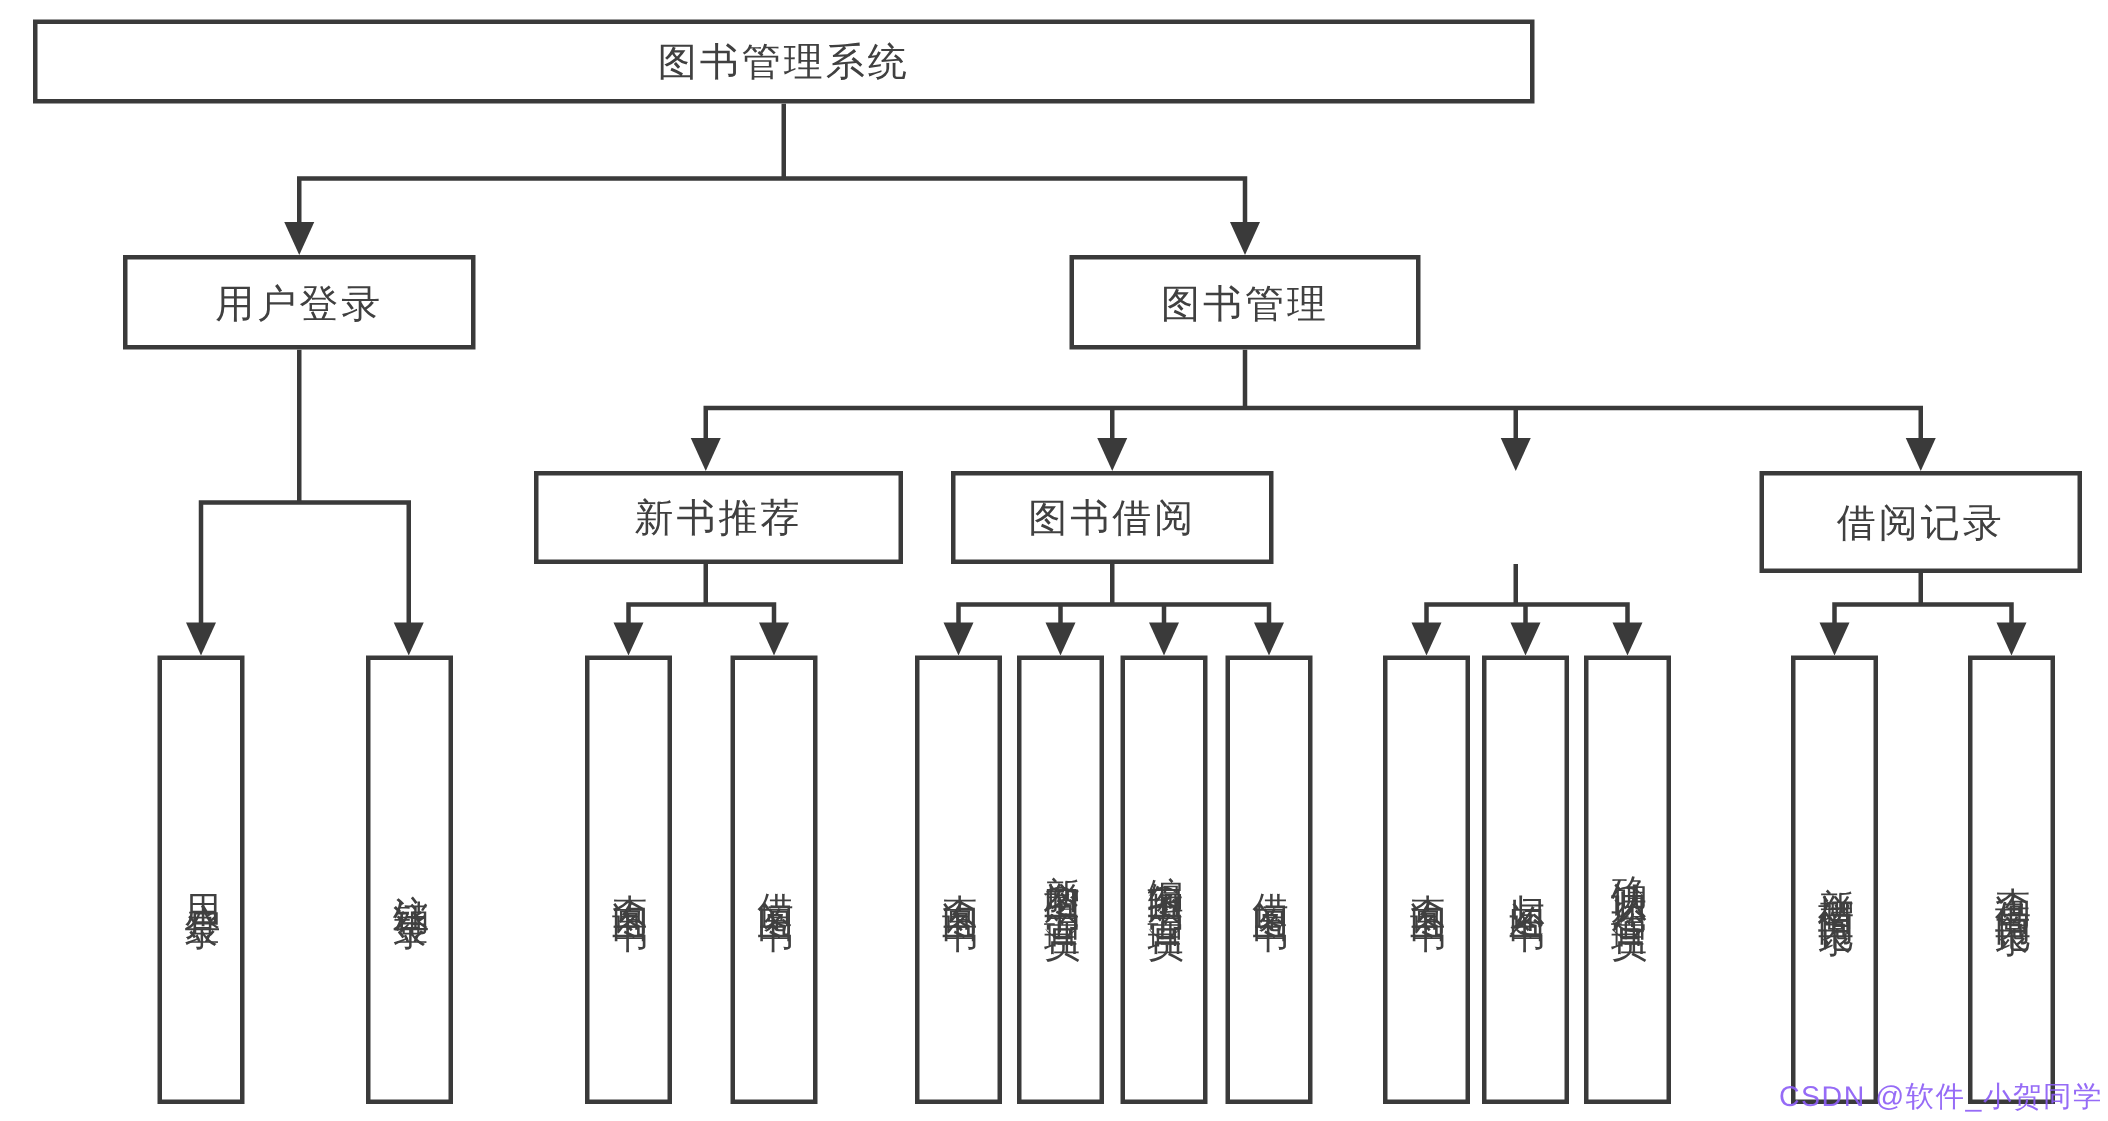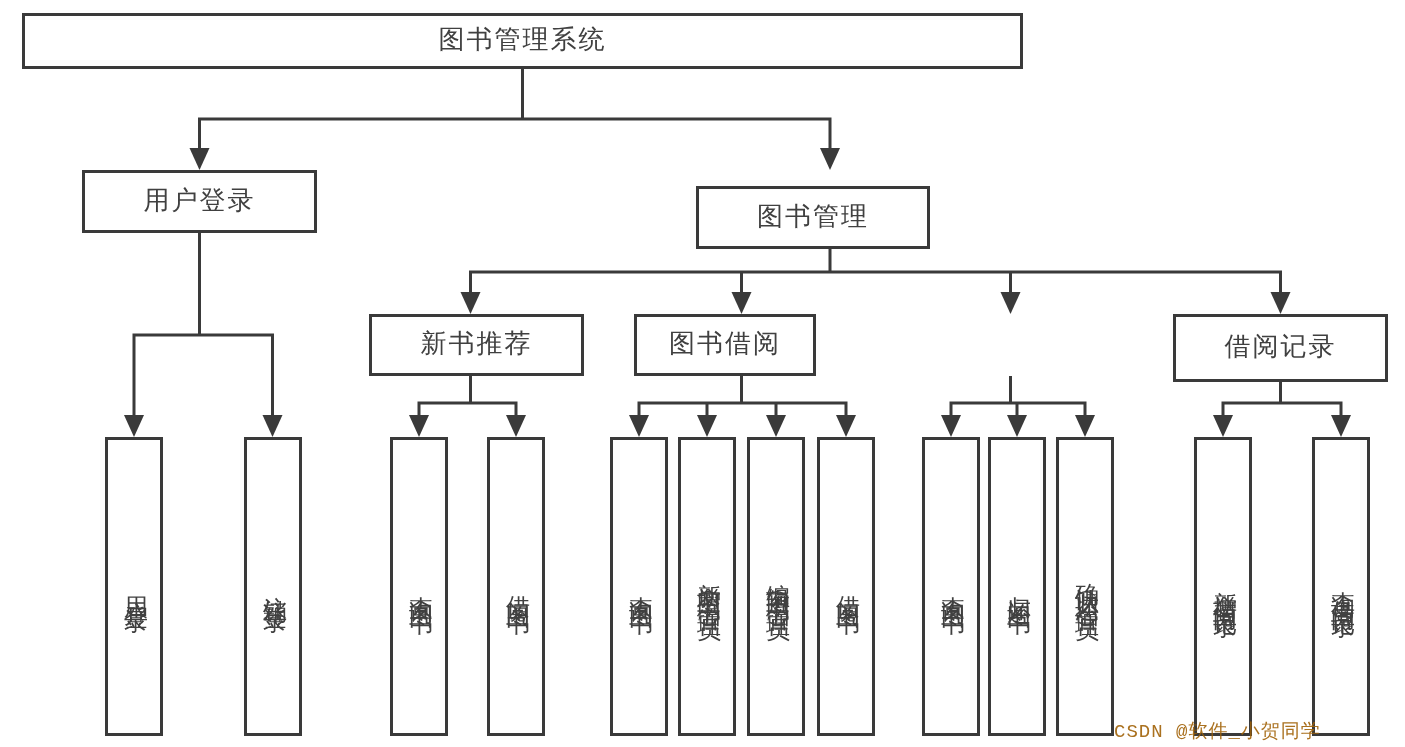--- a/index.html
+++ b/index.html
@@ -1,35 +1,35 @@
 <!DOCTYPE html>
 <html><head>
 <meta charset="utf-8">
 <style>
   html,body{margin:0;padding:0;background:#ffffff;}
   .canvas{
     position:relative;width:1405px;height:747px;background:#ffffff;
-    font-family:Liberation Mono, monospace;overflow:hidden;
+    font-family:Liberation Sans, sans-serif;overflow:hidden;
   }
   svg.connectors{position:absolute;left:0;top:0;z-index:0;}
   .box{
     position:absolute;box-sizing:border-box;z-index:1;
     border:3px solid #3a3a3a;background:#ffffff;
     display:flex;align-items:center;justify-content:center;
     color:#404040;font-size:26px;letter-spacing:2px;line-height:1;
     white-space:nowrap;
   }
   .leaf{font-size:24px;letter-spacing:0;}
   .vtext{
     writing-mode:vertical-rl;text-orientation:mixed;
     letter-spacing:5px;line-height:1;display:inline-block;
   }
   .watermark{
-    position:absolute;left:1114px;top:718px;z-index:3;
-    color:#a16207;font-size:19px;letter-spacing:1px;opacity:.9;
+    position:absolute;left:1186px;top:718px;z-index:3;
+    color:#8b5cf6;font-size:19px;letter-spacing:1px;opacity:.9;
     white-space:nowrap;
   }
 </style>
 </head>
 <body>
 
 <div class="canvas">
 
   <svg class="connectors" width="1405" height="747">
     <g stroke="#3a3a3a" stroke-width="3" fill="none">
@@ -60,24 +60,24 @@
       <path d="M1007 415 L1027 415 L1017 437 Z"></path>
       <path d="M1075 415 L1095 415 L1085 437 Z"></path>
       <path d="M1213 415 L1233 415 L1223 437 Z"></path>
       <path d="M1331 415 L1351 415 L1341 437 Z"></path>
     </g>
   </svg>
 
   <div class="box" style="left:22px;top:13px;width:1001px;height:56px;">图书管理系统</div>
 
   <div class="box" style="left:82px;top:170px;width:235px;height:63px;">用户登录</div>
-  <div class="box" style="left:696px;top:170px;width:234px;height:63px;margin-top:16px;">图书管理</div>
+  <div class="box" style="left:713px;top:170px;width:234px;height:63px;">图书管理</div>
 
-  <div class="box" style="left:369px;top:314px;width:215px;height:62px;">新书推荐</div>
-  <div class="box" style="left:634px;top:314px;width:182px;height:62px;">图书借阅</div>
+  <div class="box" style="left:356px;top:314px;width:246px;height:62px;">新书推荐</div>
+  <div class="box" style="left:634px;top:314px;width:215px;height:62px;">图书借阅</div>
   <div class="box" style="left:1173px;top:314px;width:215px;height:68px;">借阅记录</div>
 
   <div class="box leaf" style="left:105px;top:437px;width:58px;height:299px;">
     <span class="vtext">用户登录</span>
   </div>
   <div class="box leaf" style="left:244px;top:437px;width:58px;height:299px;">
     <span class="vtext">注销登录</span>
   </div>
 
   <div class="box leaf" style="left:390px;top:437px;width:58px;height:299px;">

